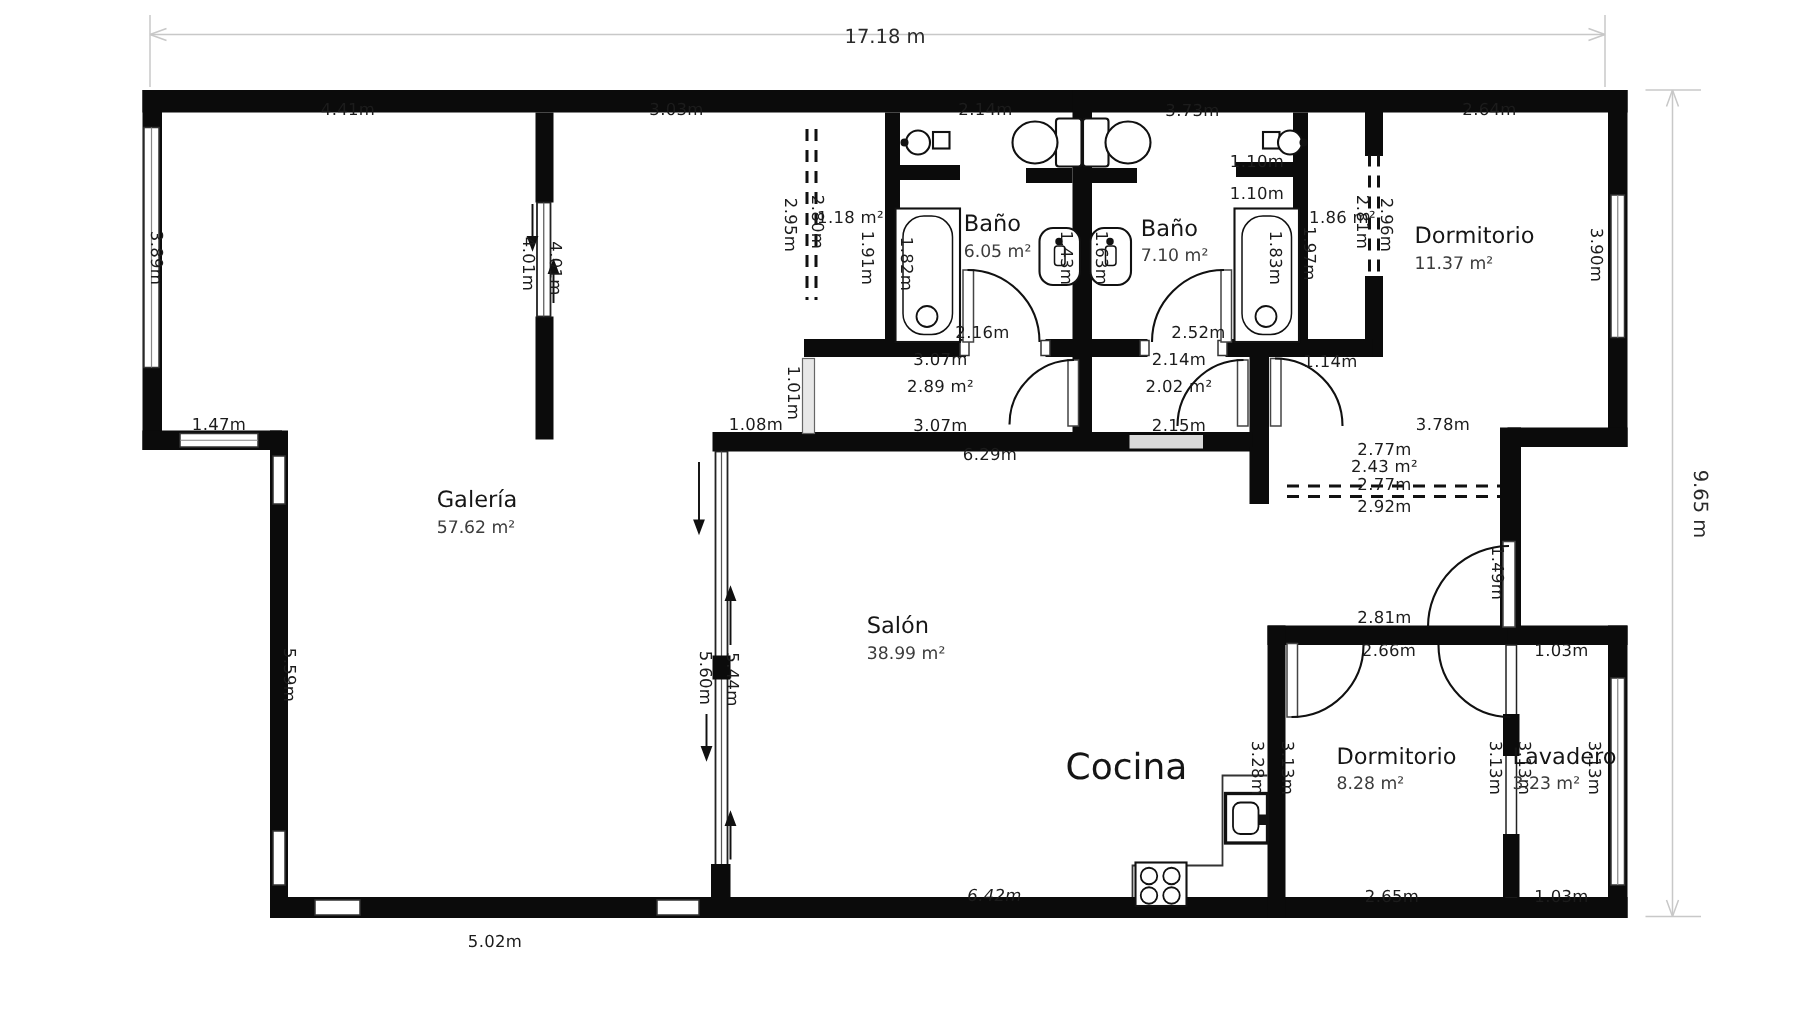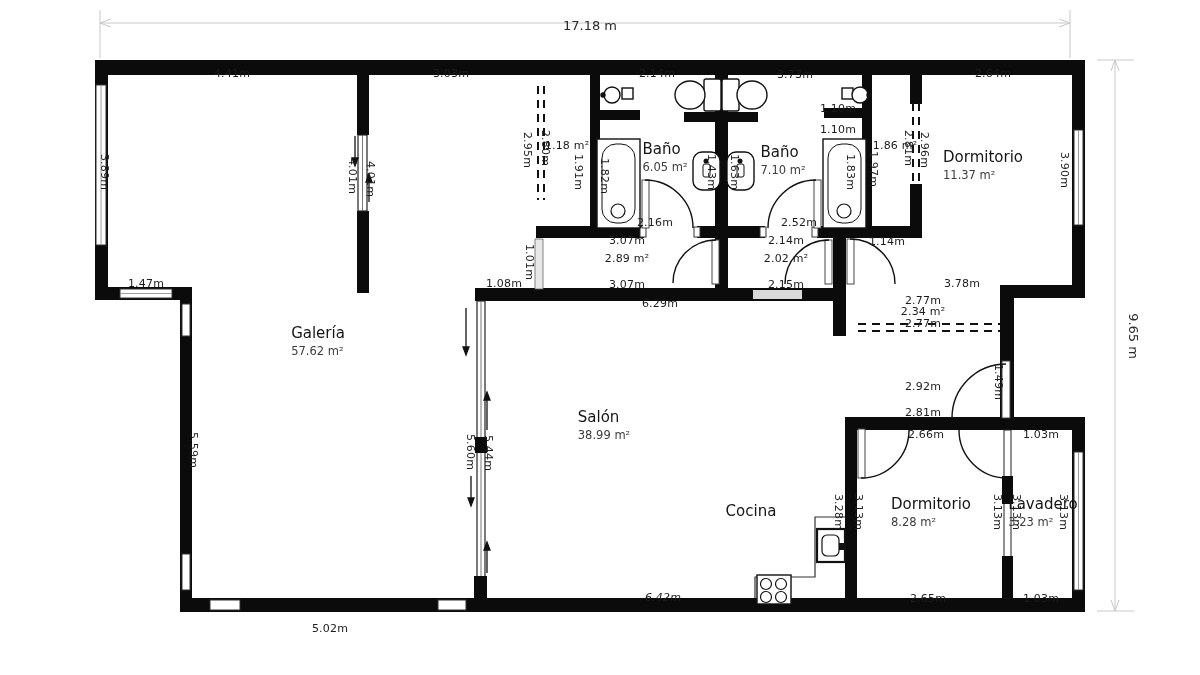--- a/index.html
+++ b/index.html
@@ -5,21 +5,21 @@
   html,body{margin:0;padding:0;background:#fff;}
   #stage{position:relative;width:1200px;height:675px;background:#ffffff;overflow:hidden;
          font-family:"DejaVu Sans","Liberation Sans",sans-serif;}
   #stage svg{position:absolute;left:0;top:0;}
   #labels{position:absolute;left:0;top:0;width:100%;height:100%;}
   .dim{position:absolute;transform:translate(-50%,-50%);font-size:11px;color:#1c1c1c;
        white-space:nowrap;letter-spacing:.2px;}
   .dim.rot{transform:translate(-50%,-50%) rotate(90deg);}
   .room{position:absolute;transform:translate(-50%,-50%);color:#151515;}
   .room .rname{font-size:15px;}
-  .room.big .rname{font-size:15px;}
+  .room.big .rname{font-size:24px;}
   .room .rarea{font-size:11.5px;color:#3c3c3c;margin-top:2px;}
   .overall-dim{position:absolute;transform:translate(-50%,-50%);font-size:13px;color:#2a2a2a;white-space:nowrap;}
   .overall-dim.rot{transform:translate(-50%,-50%) rotate(90deg);}
 </style>
 </head>
 <body>
 
 <div id="stage">
 
 <svg width="1200" height="675" viewBox="0 0 1200 675">
@@ -244,23 +244,23 @@
       <div class="dim" style="left: 627px; top: 284px;">3.07m</div>
       <div class="dim" style="left: 786px; top: 240px;">2.14m</div>
       <div class="dim" style="left: 786px; top: 258px;">2.02 m²</div>
       <div class="dim" style="left: 786px; top: 284px;">2.15m</div>
       <div class="dim" style="left: 504px; top: 283px;">1.08m</div>
       <div class="dim rot" style="left: 529px; top: 262px;">1.01m</div>
       <div class="dim" style="left: 887px; top: 241px; text-align: right;">1.14m</div>
       <div class="dim" style="left: 962px; top: 283px;">3.78m</div>
       <div class="dim" style="left: 660px; top: 303px;">6.29m</div>
       <div class="dim" style="left: 923px; top: 300px;">2.77m</div>
-      <div class="dim" style="left: 923px; top: 311px;">2.34 m²</div>
+      <div class="dim" style="left: 923px; top: 311px;">2.43 m²</div>
       <div class="dim" style="left: 923px; top: 323px;">2.77m</div>
-      <div class="dim" style="left: 923px; top: 338px; margin-top: 48px;">2.92m</div>
+      <div class="dim" style="left: 923px; top: 338px;">2.92m</div>
       <div class="dim rot" style="left: 998px; top: 382px;">1.49m</div>
       <div class="dim" style="left: 923px; top: 412px;">2.81m</div>
       <div class="dim" style="left: 926px; top: 434px;">2.66m</div>
       <div class="dim" style="left: 1041px; top: 434px;">1.03m</div>
       <div class="dim rot" style="left: 193px; top: 450px;">5.59m</div>
       <div class="dim rot" style="left: 470px; top: 452px;">5.60m</div>
       <div class="dim rot" style="left: 488px; top: 453px;">5.44m</div>
       <div class="dim rot" style="left: 838px; top: 512px;">3.28m</div>
       <div class="dim rot" style="left: 858px; top: 512px;">3.13m</div>
       <div class="dim rot" style="left: 997px; top: 512px;">3.13m</div>

